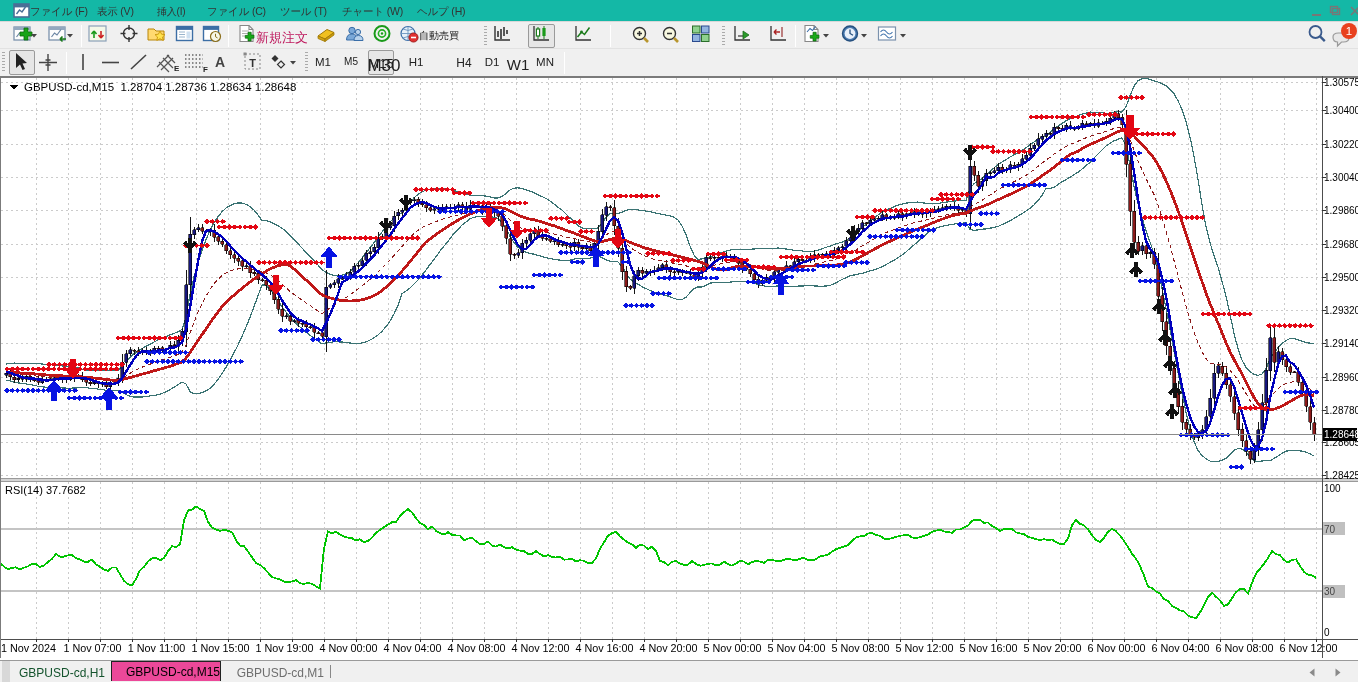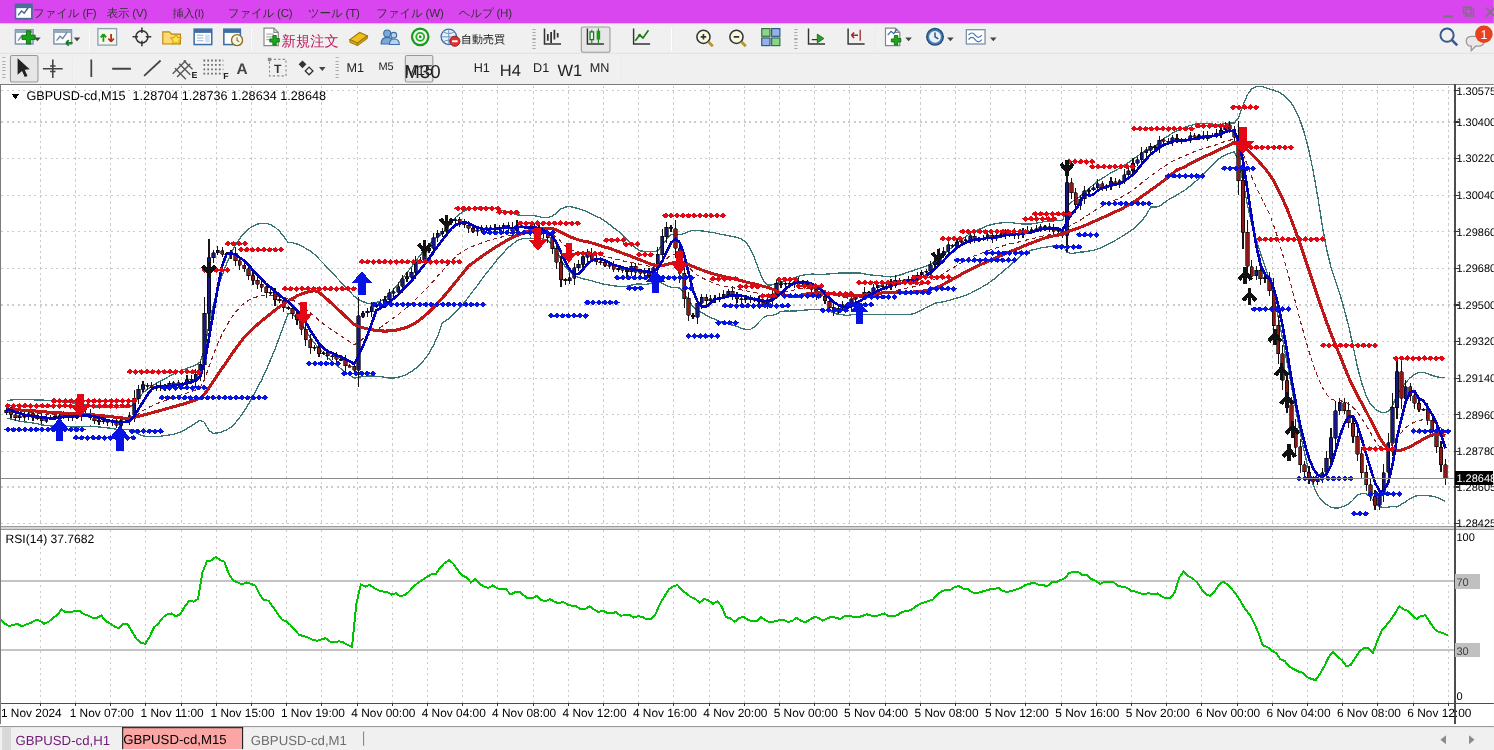--- a/index.html
+++ b/index.html
@@ -1,34 +1,34 @@
 <!DOCTYPE html>
 <html><head><meta charset="utf-8">
 <style>
 html,body{margin:0;padding:0;width:1358px;height:682px;overflow:hidden;
 font-family:"Liberation Sans",sans-serif;background:#f0f0f0;}
 *{box-sizing:border-box}
-.menubar{position:absolute;left:0;top:0;width:1358px;height:22px;background:#d946ef;border-bottom:1px solid #d8d8d8}
+.menubar{position:absolute;left:0;top:0;width:1358px;height:22px;background:#14b8a6;border-bottom:1px solid #d8d8d8}
 .tb1{position:absolute;left:0;top:22px;width:1358px;height:27px;background:#f0f0f0;border-bottom:1px solid #e2e2e2}
 .tb2{position:absolute;left:0;top:49px;width:1358px;height:27px;background:#f0f0f0}
 svg text{font-family:"Liberation Sans",sans-serif}
 </style></head>
 <body>
 <div class="menubar">
     <svg style="position:absolute;left:13px;top:2px" width="18" height="18" viewBox="0 0 18 18">
       <rect x="1" y="2" width="15" height="13" fill="#fff" stroke="#4a6e96" stroke-width="1.6"></rect>
       <rect x="1" y="2" width="15" height="3.4" fill="#4a6e96"></rect>
       <path d="M3.5 12 l3 -4 l2.5 2 l3.5 -5" stroke="#4a6e96" stroke-width="1.4" fill="none"></path>
     </svg>
     <div style="position:absolute;left:30px;top:5px;font-size:10.5px;color:#333;letter-spacing:-0.2px">ファイル (F)</div>
     <div style="position:absolute;left:97px;top:5px;font-size:10.5px;color:#333;letter-spacing:-0.2px">表示 (V)</div>
     <div style="position:absolute;left:157px;top:5px;font-size:10px;color:#333;letter-spacing:-0.2px">挿入(I)</div>
     <div style="position:absolute;left:207px;top:5px;font-size:10.5px;color:#333;letter-spacing:-0.2px">ファイル (C)</div>
     <div style="position:absolute;left:280px;top:5px;font-size:10.5px;color:#333;letter-spacing:-0.2px">ツール (T)</div>
-    <div style="position:absolute;left:342px;top:5px;font-size:10.5px;color:#333;letter-spacing:-0.2px">ファイル (W)</div>
+    <div style="position:absolute;left:342px;top:5px;font-size:10.5px;color:#333;letter-spacing:-0.2px">チャート (W)</div>
     <div style="position:absolute;left:417px;top:5px;font-size:10.5px;color:#333;letter-spacing:-0.2px">ヘルプ (H)</div>
     <svg style="position:absolute;left:1309px;top:4px" width="52" height="15" viewBox="0 0 52 15">
       <path d="M3 11 h9" stroke="#777" stroke-width="2"></path>
       <rect x="23.5" y="4.5" width="7" height="6" fill="none" stroke="#777" stroke-width="1.4"></rect>
       <rect x="21.5" y="2.5" width="7" height="6" fill="none" stroke="#777" stroke-width="1.4"></rect>
       <path d="M42 3 l8 8 M50 3 l-8 8" stroke="#777" stroke-width="1.6"></path>
     </svg>
   </div>
 <div class="tb1"></div>
 <div class="tb2"></div>
@@ -225,22 +225,22 @@
   </svg>
 <svg style="position:absolute;left:289px;top:60px" width="8" height="6" viewBox="0 0 8 6">
     <path d="M1 1 l3 3.5 L7 1 Z" fill="#444"></path>
   </svg>
 <div style="position:absolute;left:305px;top:52px;width:3px;height:20px;background-image:repeating-linear-gradient(#aaa 0 1px,transparent 1px 3px);"></div>
 <div style="position:absolute;left:368px;top:50px;width:26px;height:25px;background:#e6e6e6;border:1px solid #9a9a9a;border-radius:2px"></div>
 <div style="position:absolute;left:323px;top:56px;transform:translateX(-50%);font-size:11.5px;color:#222">M1</div>
 <div style="position:absolute;left:351px;top:56px;transform:translateX(-50%);font-size:10px;color:#222">M5</div>
 <div style="position:absolute;left:381px;top:56px;transform:translateX(-50%);font-size:13px;color:#222">M15</div>
 <div style="position:absolute;left:384px;top:56px;transform:translateX(-50%);font-size:17px;color:#222">M30</div>
-<div style="position:absolute;left:438px;top:56px;transform:translateX(-50%);font-size:11.5px;color:#222">H1</div>
-<div style="position:absolute;left:464px;top:56px;transform:translateX(-50%);font-size:15px;color:#222">H4</div>
+<div style="position:absolute;left:416px;top:56px;transform:translateX(-50%);font-size:11.5px;color:#222">H1</div>
+<div style="position:absolute;left:464px;top:56px;transform:translateX(-50%);font-size:12px;color:#222">H4</div>
 <div style="position:absolute;left:492px;top:56px;transform:translateX(-50%);font-size:11.5px;color:#222">D1</div>
 <div style="position:absolute;left:518px;top:56px;transform:translateX(-50%);font-size:15px;color:#222">W1</div>
 <div style="position:absolute;left:545px;top:56px;transform:translateX(-50%);font-size:11.5px;color:#222">MN</div>
 <div style="position:absolute;left:564px;top:52px;width:1px;height:22px;background:#c6c6c6;border-right:1px solid #fff"></div>
 <svg width="1358" height="584" viewBox="0 0 1358 584" xmlns="http://www.w3.org/2000/svg" shape-rendering="crispEdges" style="position:absolute;top:76px;left:0">
 <defs>
       <clipPath id="clipMain">
         <rect x="1" y="2" width="1321" height="400"></rect>
       </clipPath>
       <clipPath id="clipRsi">
@@ -431,20 +431,20 @@
 <text x="1116.5" y="576.0" font-size="10.8" fill="#000" text-anchor="middle">6 Nov 00:00</text>
 <text x="1180.5" y="576.0" font-size="10.8" fill="#000" text-anchor="middle">6 Nov 04:00</text>
 <text x="1244.5" y="576.0" font-size="10.8" fill="#000" text-anchor="middle">6 Nov 08:00</text>
 <text x="1308.5" y="576.0" font-size="10.8" fill="#000" text-anchor="middle">6 Nov 12:00</text>
 <path d="M10 9 l8 0 l-4 5 Z" fill="#000"></path>
 <text x="24" y="15" font-size="11.5" fill="#000">GBPUSD-cd,M15&nbsp;&nbsp;1.28704 1.28736 1.28634 1.28648</text>
 <text x="5" y="418" font-size="11" fill="#000">RSI(14) 37.7682</text>
 </svg>
 <div style="position:absolute;left:0;top:660px;width:1358px;height:22px;background:#f0f0f0;border-top:1px solid #9a9a9a">
     <div style="position:absolute;left:2px;top:0px;width:8px;height:21px;background:#d8d8d8"></div>
-    <div style="position:absolute;left:14px;top:2px;width:96px;height:19px;color:#701a75;font-size:12px;text-align:left;padding-top:3px">GBPUSD-cd,H1</div>
-    <div style="position:absolute;left:111px;top:0px;width:110px;height:20px;background:#fca5a5;border:1px solid #222;border-bottom:none;color:#000;font-size:12px;text-align:left;padding-top:3px">GBPUSD-cd,M15</div>
-    <div style="position:absolute;left:228px;top:2px;width:96px;height:19px;color:#6e6e6e;font-size:12px;text-align:left;padding-top:3px">GBPUSD-cd,M1</div>
+    <div style="position:absolute;left:14px;top:2px;width:96px;height:19px;color:#14532d;font-size:12px;text-align:center;padding-top:3px">GBPUSD-cd,H1</div>
+    <div style="position:absolute;left:111px;top:0px;width:110px;height:20px;background:#ec4899;border:1px solid #222;border-bottom:none;color:#000;font-size:12px;text-align:right;padding-top:3px">GBPUSD-cd,M15</div>
+    <div style="position:absolute;left:228px;top:2px;width:96px;height:19px;color:#6e6e6e;font-size:12px;text-align:right;padding-top:3px">GBPUSD-cd,M1</div>
     <div style="position:absolute;left:330px;top:4px;width:1px;height:13px;background:#888"></div>
     <svg style="position:absolute;left:1306px;top:5px" width="40" height="13" viewBox="0 0 40 13">
       <path d="M8.5 2.5 L3.5 6.5 L8.5 10.5 Z" fill="#8a8a8a"></path>
       <path d="M29.5 2.5 L34.5 6.5 L29.5 10.5 Z" fill="#8a8a8a"></path>
     </svg>
   </div>
 </body></html>

